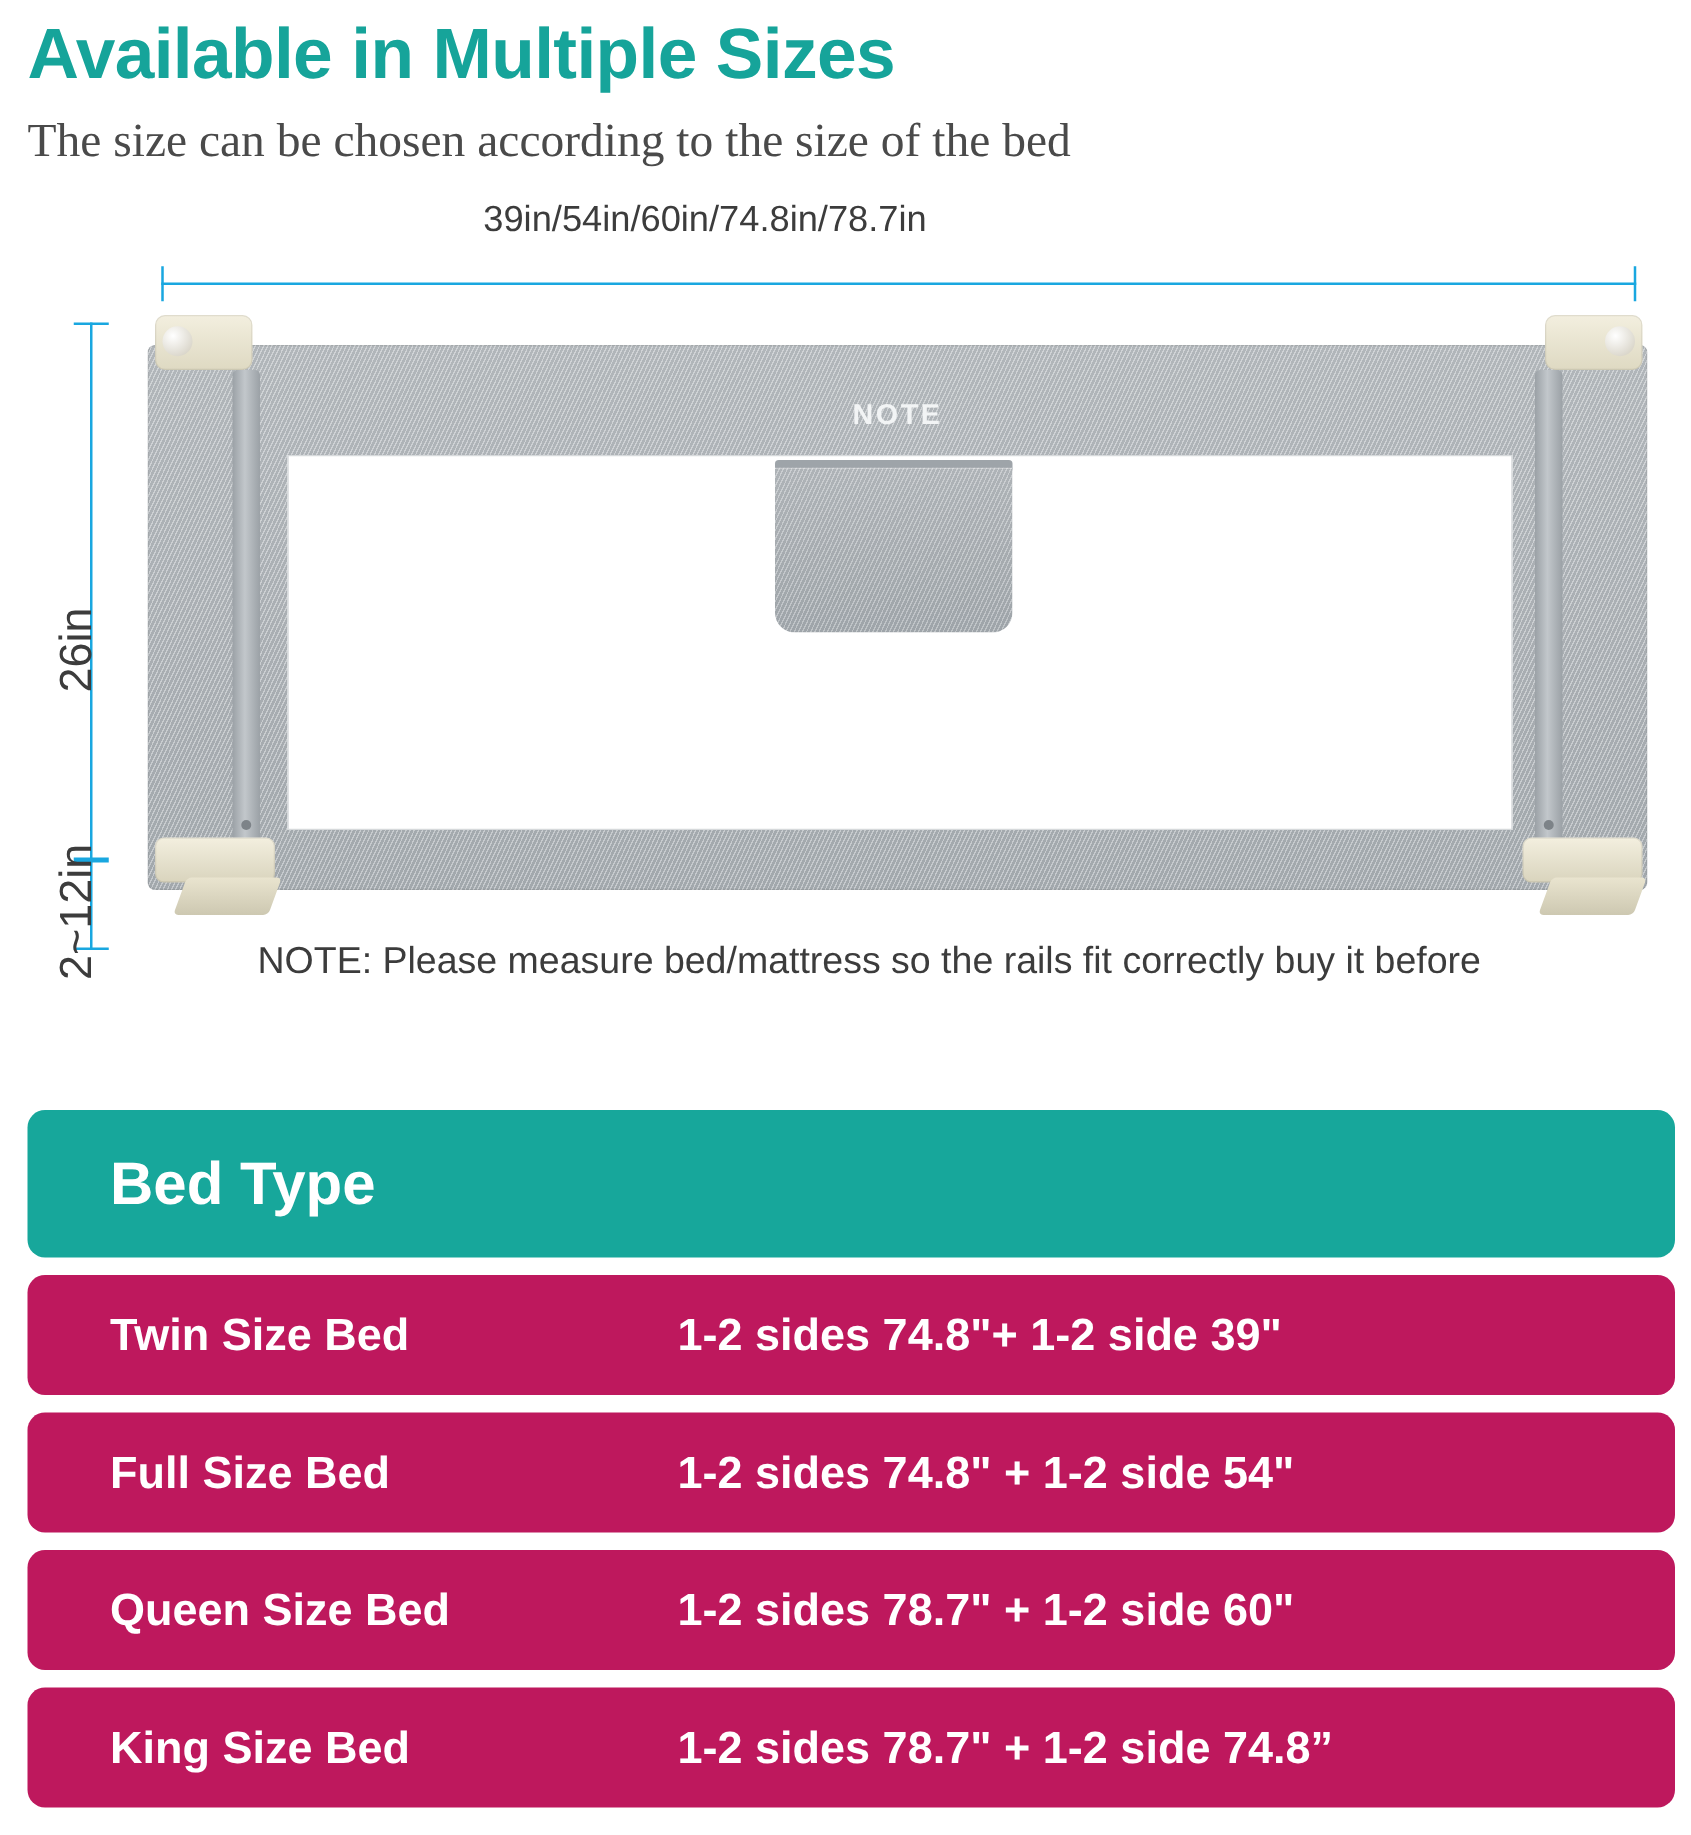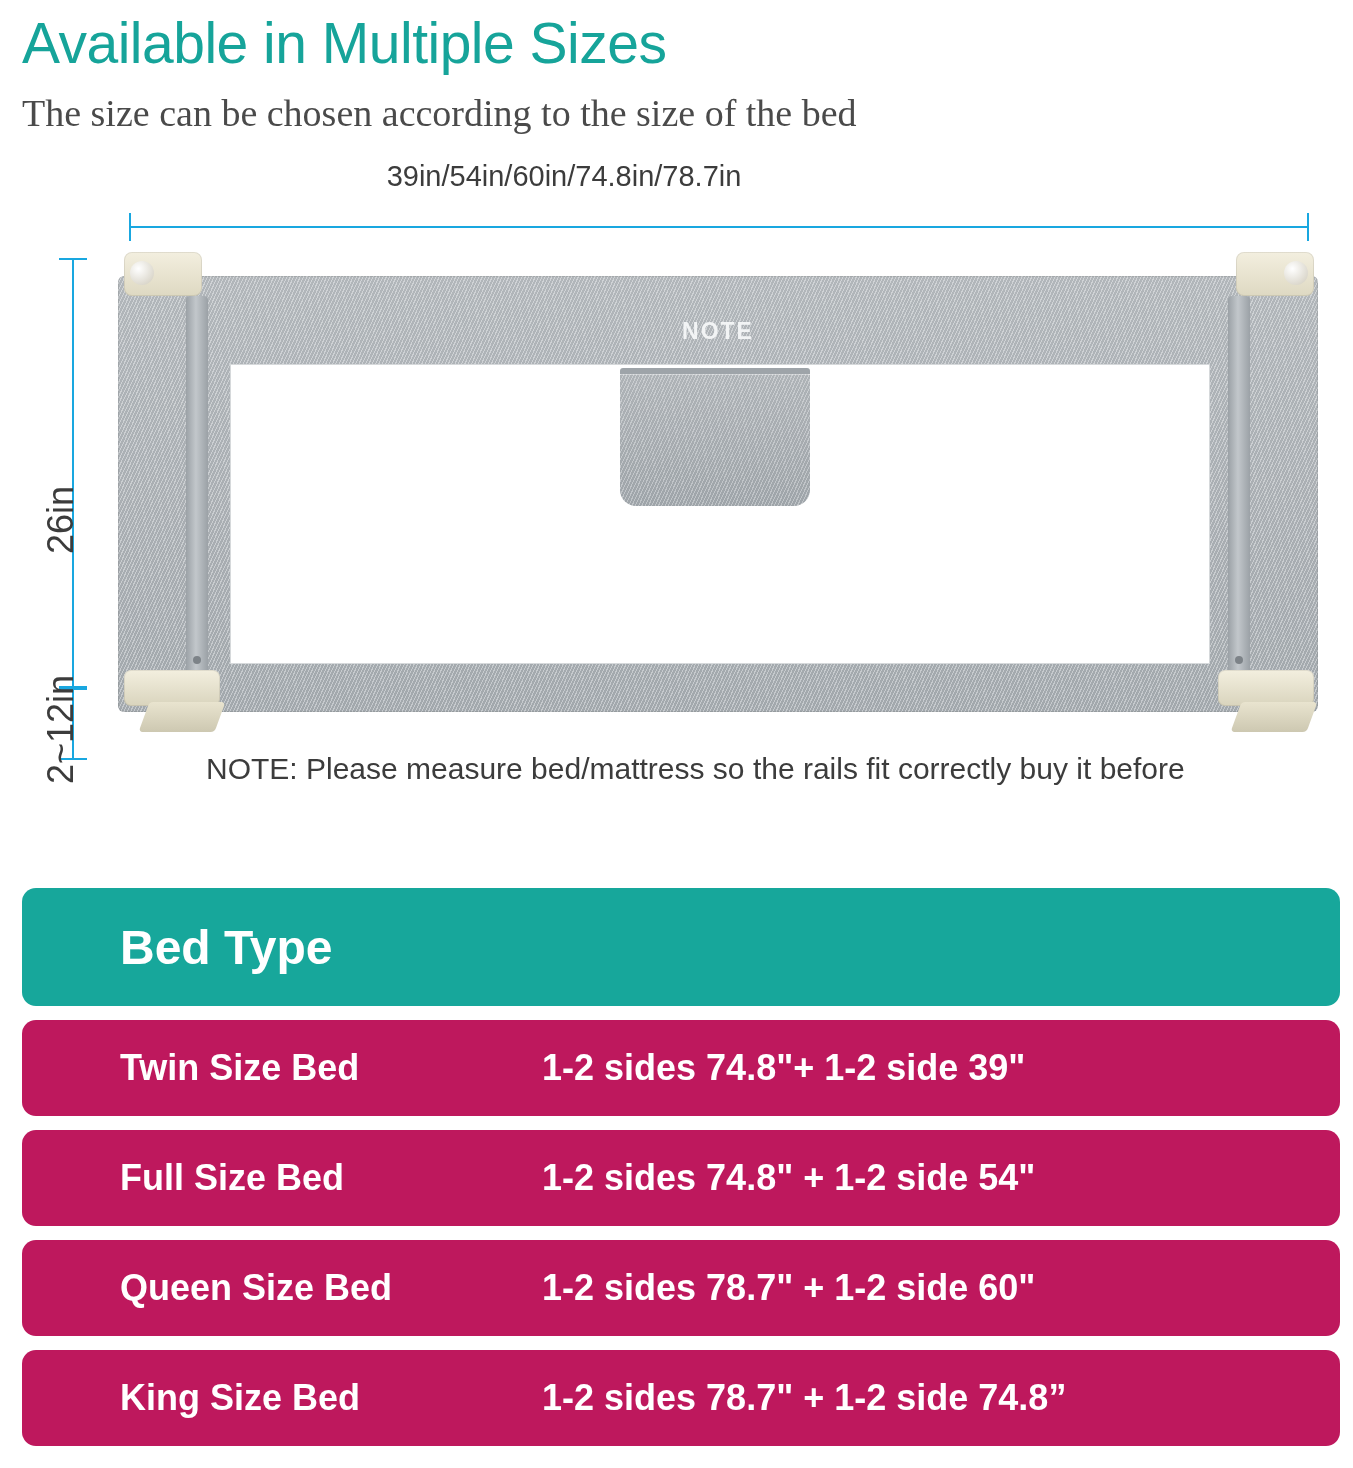--- a/index.html
+++ b/index.html
@@ -12,21 +12,21 @@
     height: 1468px;
     font-family: "Liberation Sans", sans-serif;
     color: #3a3a3a;
     position: relative;
     overflow: hidden;
   }
 
   
   .headline {
     font-size: 57px;
-    font-weight: normal;
+    font-weight: bold;
     color: #16a49a;
     letter-spacing: -0.5px;
     margin: 14px 0 0 22px;
     line-height: 1.05;
   }
   .subhead {
     font-size: 38px;
     color: #4a4a4a;
     margin: 18px 0 0 22px;
     line-height: 1.15;
@@ -281,21 +281,21 @@
     background: #be185d;
     height: 96px;
   }
   .cell {
     display: flex;
     align-items: center;
     color: #ffffff;
     font-weight: bold;
     box-sizing: border-box;
   }
-  .cell.c1 { width: 500px; padding-left: 98px; text-align: center; }
+  .cell.c1 { width: 500px; padding-left: 66px; text-align: center; }
   .cell.c2 { flex: 1; padding-left: 20px; }
   .row.header .cell { font-size: 48px; }
   .row.body .cell { font-size: 36px; }
 </style>
 </head>
 <body>
 
 <h1 class="headline">Available in Multiple Sizes</h1>
 <p class="subhead">The size can be chosen according to the size of the bed</p>
 

